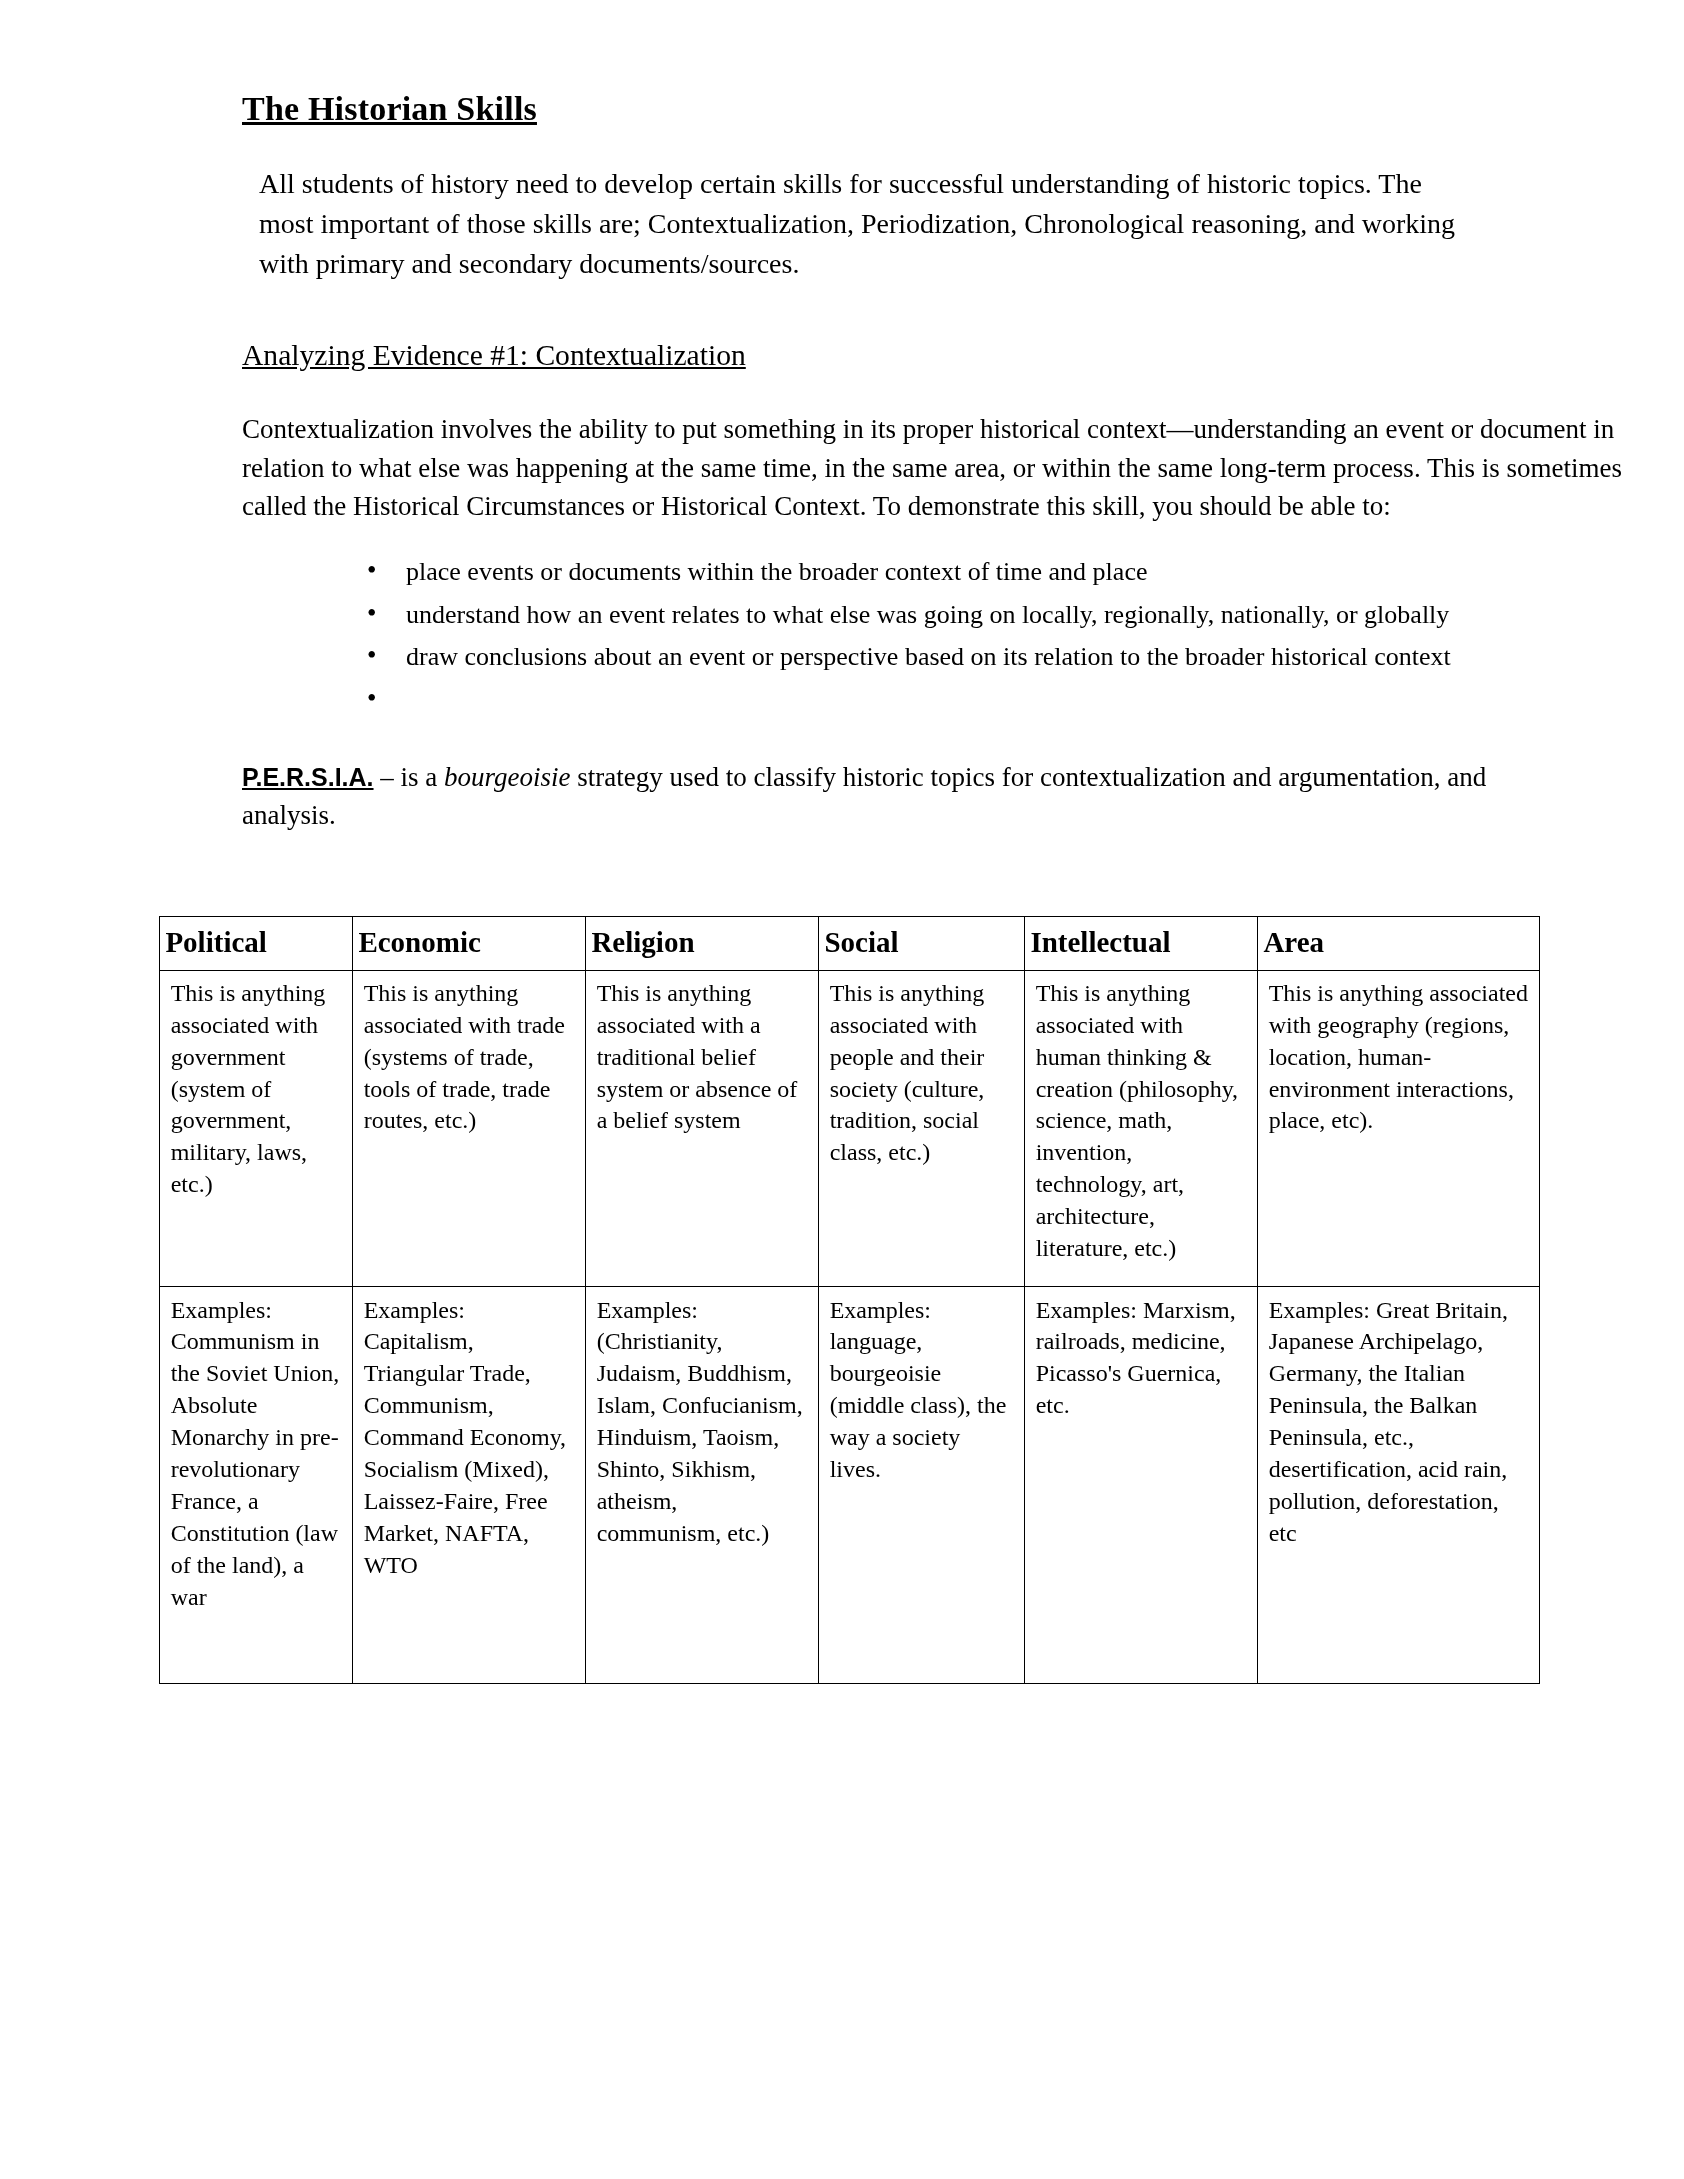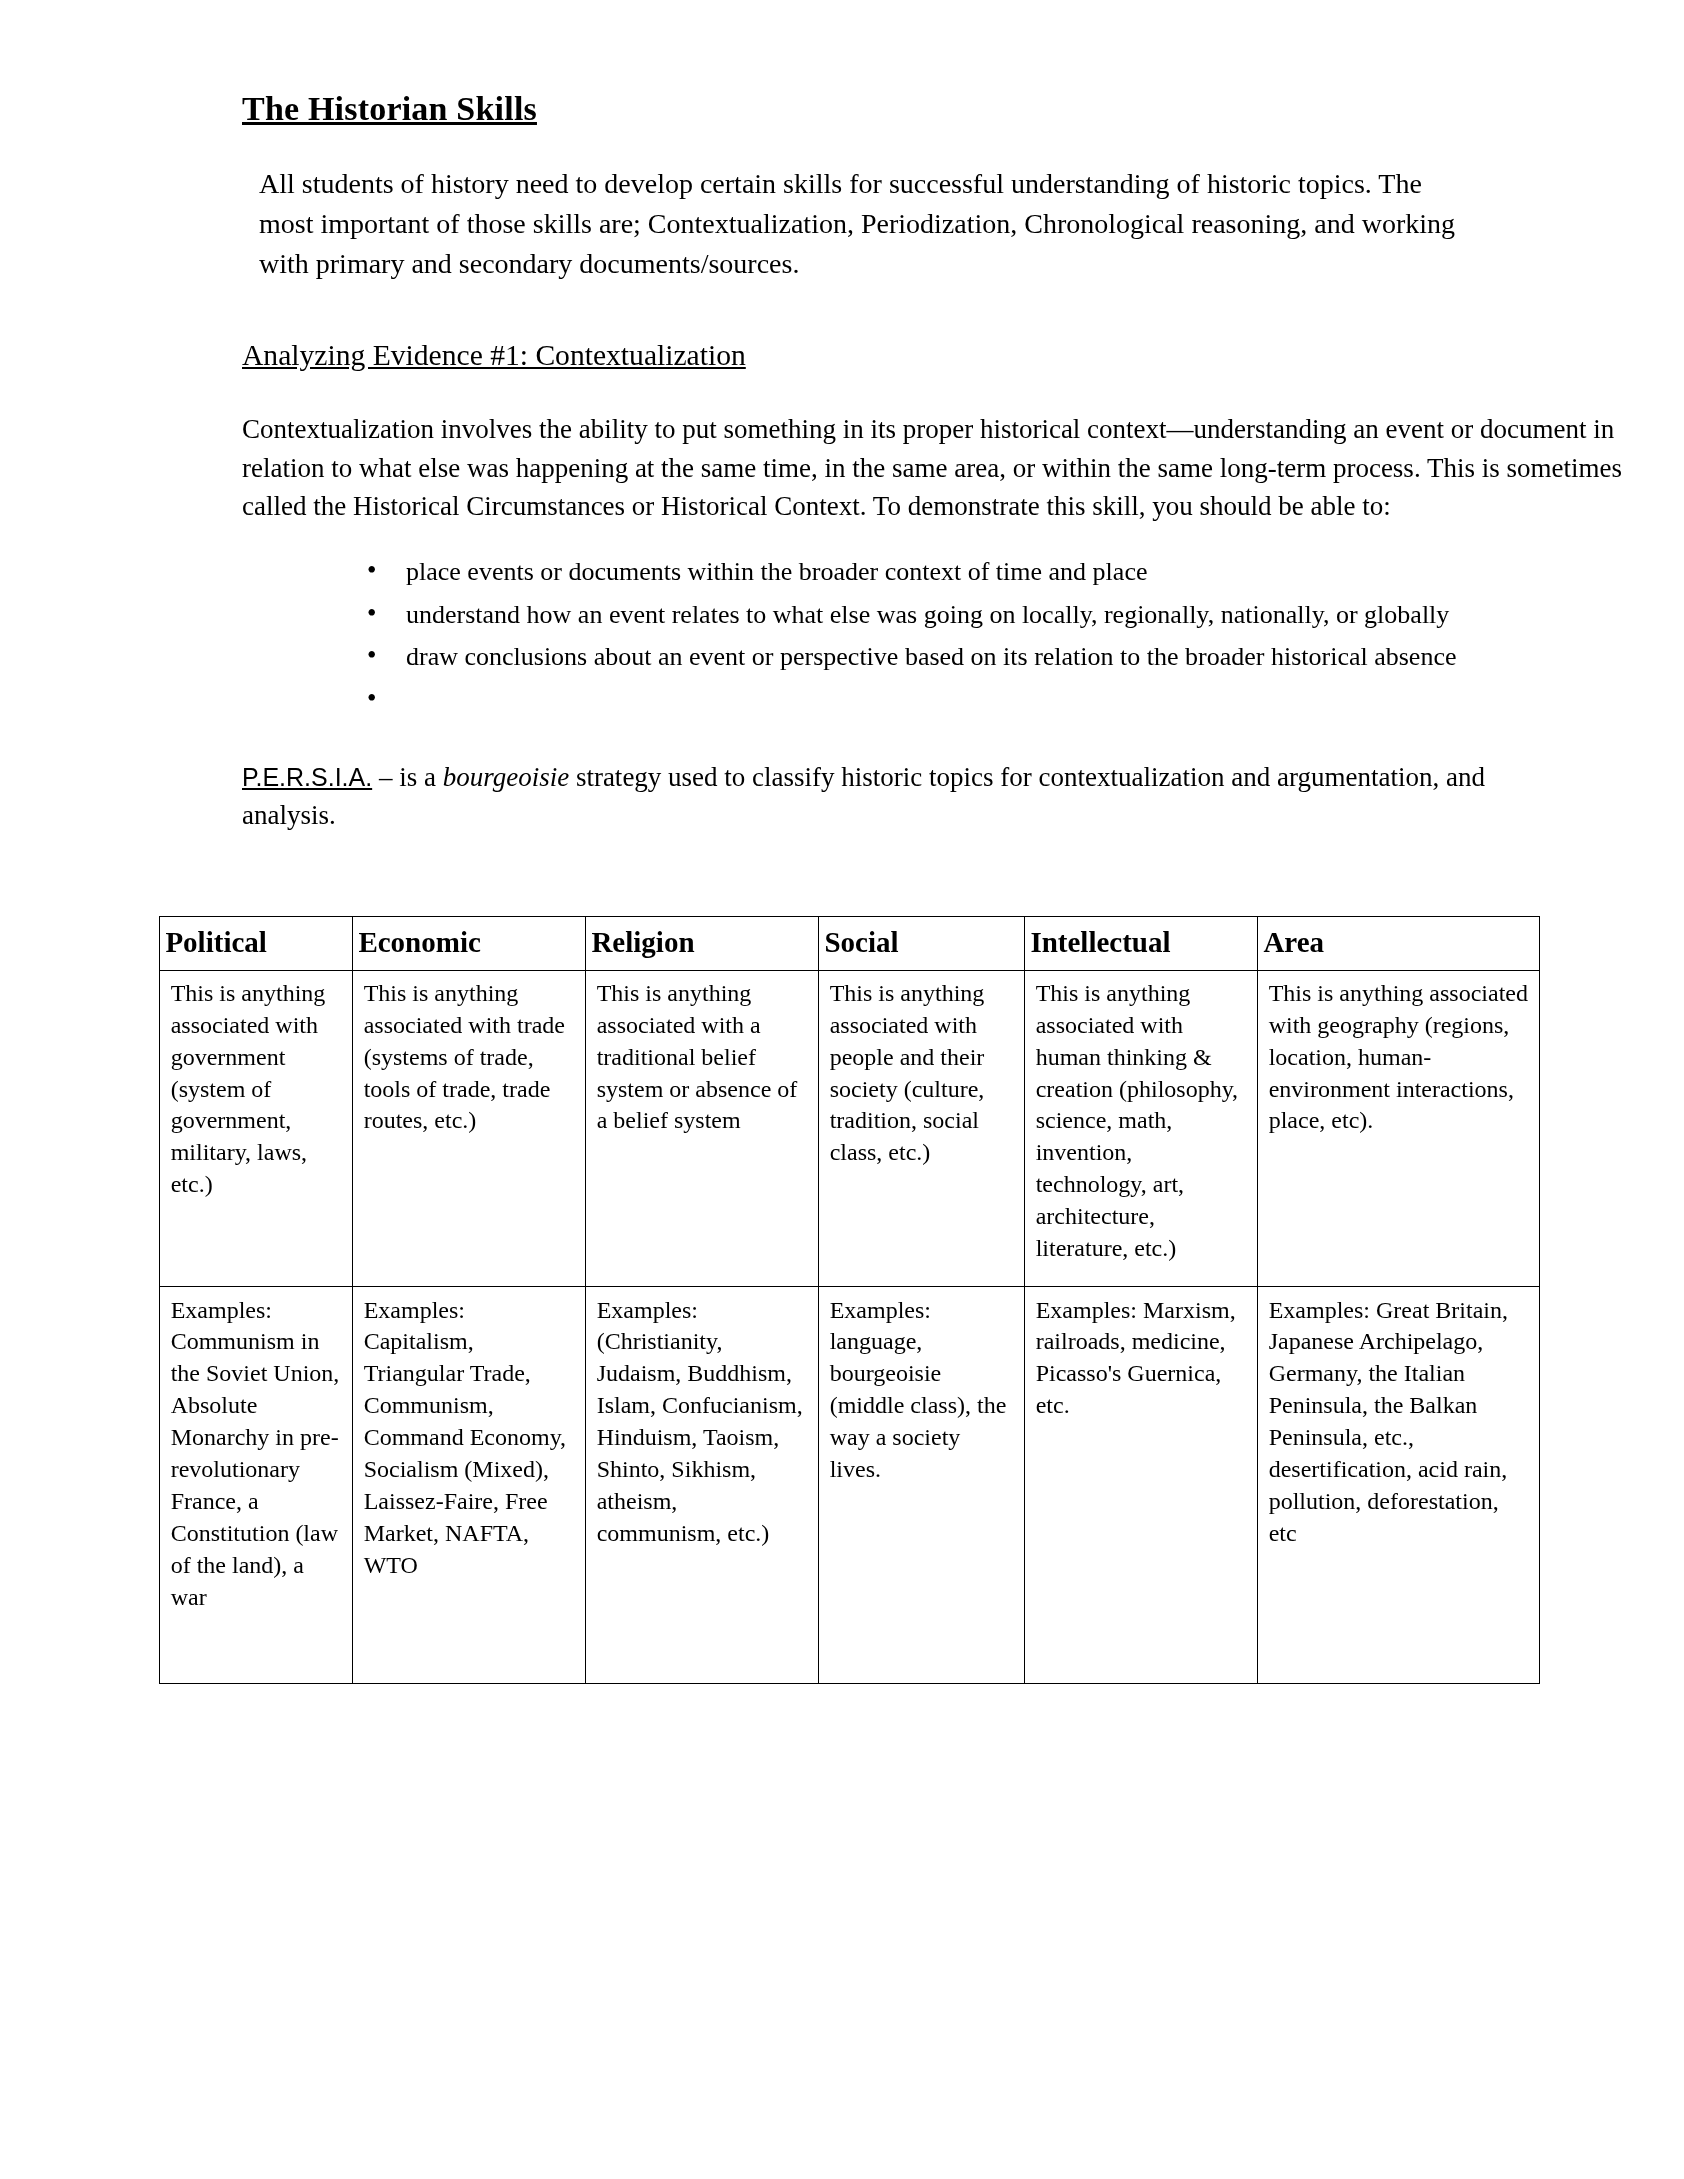--- a/index.html
+++ b/index.html
@@ -77,21 +77,21 @@
     height: 30px;
   }
 
   .persia-para {
     margin: 47px 0 0 99px;
     width: 1343px;
     font-size: 27px;
     line-height: 1.43;
   }
   .persia-label {
-    font-weight: normal;
+    font-weight: bold;
     text-decoration: underline;
     font-family: "Liberation Sans", sans-serif;
     font-size: 25px;
   }
   .ital { font-style: italic; }
 
   table.persia-table {
     margin: 81px 0 0 0;
     border-collapse: collapse;
     width: 1379px;
@@ -134,21 +134,21 @@
 
     <p class="intro">All students of history need  to develop certain skills  for successful understanding  of historic topics. The most important of those skills  are;  Contextualization, Periodization, Chronological reasoning,  and working with  primary and  secondary documents/sources.</p>
 
     <h2 class="section-title">Analyzing Evidence #1: Contextualization</h2>
 
     <p class="para">Contextualization involves the ability to put something in its proper historical context—understanding an event or document in relation to what else was happening at the same time, in the same area, or within the same long-term process. This is sometimes called the Historical Circumstances or Historical Context. To demonstrate this skill, you should be able to:</p>
 
     <ul class="bullets">
       <li>place events or documents within the broader context of time and place</li>
       <li>understand how an event relates to what else was going on locally, regionally, nationally, or globally</li>
-      <li>draw conclusions about an event or perspective based on its relation to the broader historical absence</li>
+      <li>draw conclusions about an event or perspective based on its relation to the broader historical context</li>
       <li class="empty"></li>
     </ul>
 
     <p class="persia-para">
       <span class="persia-label">P.E.R.S.I.A.</span><span> – is a </span><span class="ital">bourgeoisie</span><span> strategy used to classify historic topics for contextualization and argumentation, and analysis.</span>
     </p>
 
     <table class="persia-table">
       <colgroup>
         <col class="c1">

